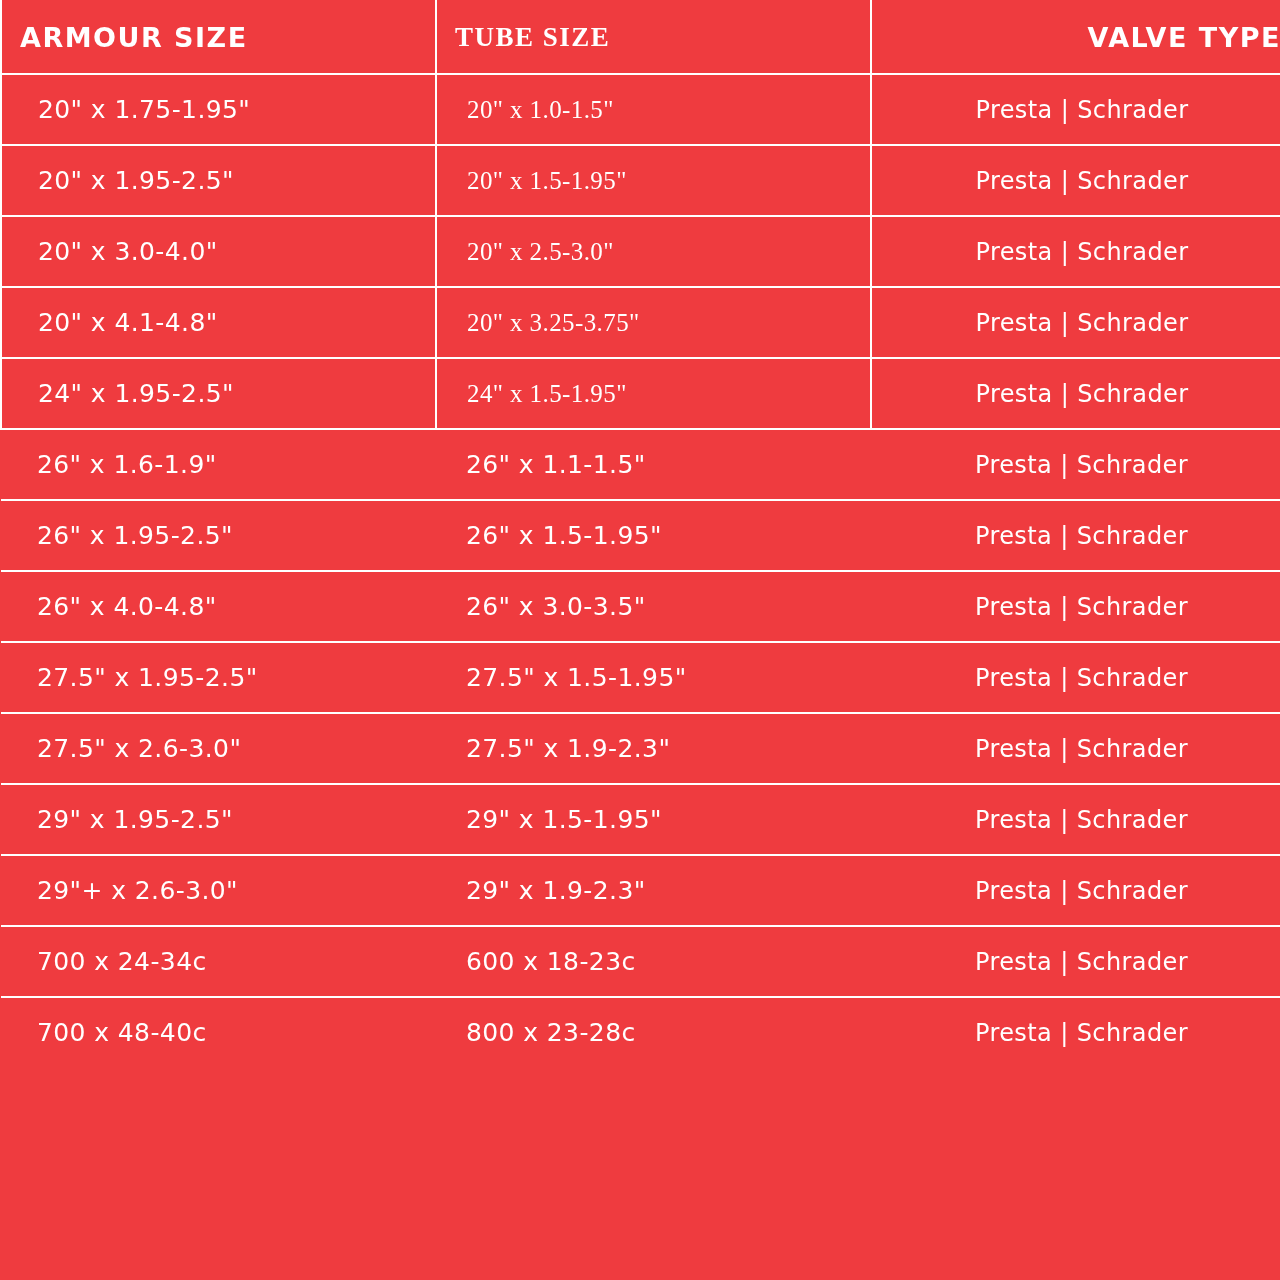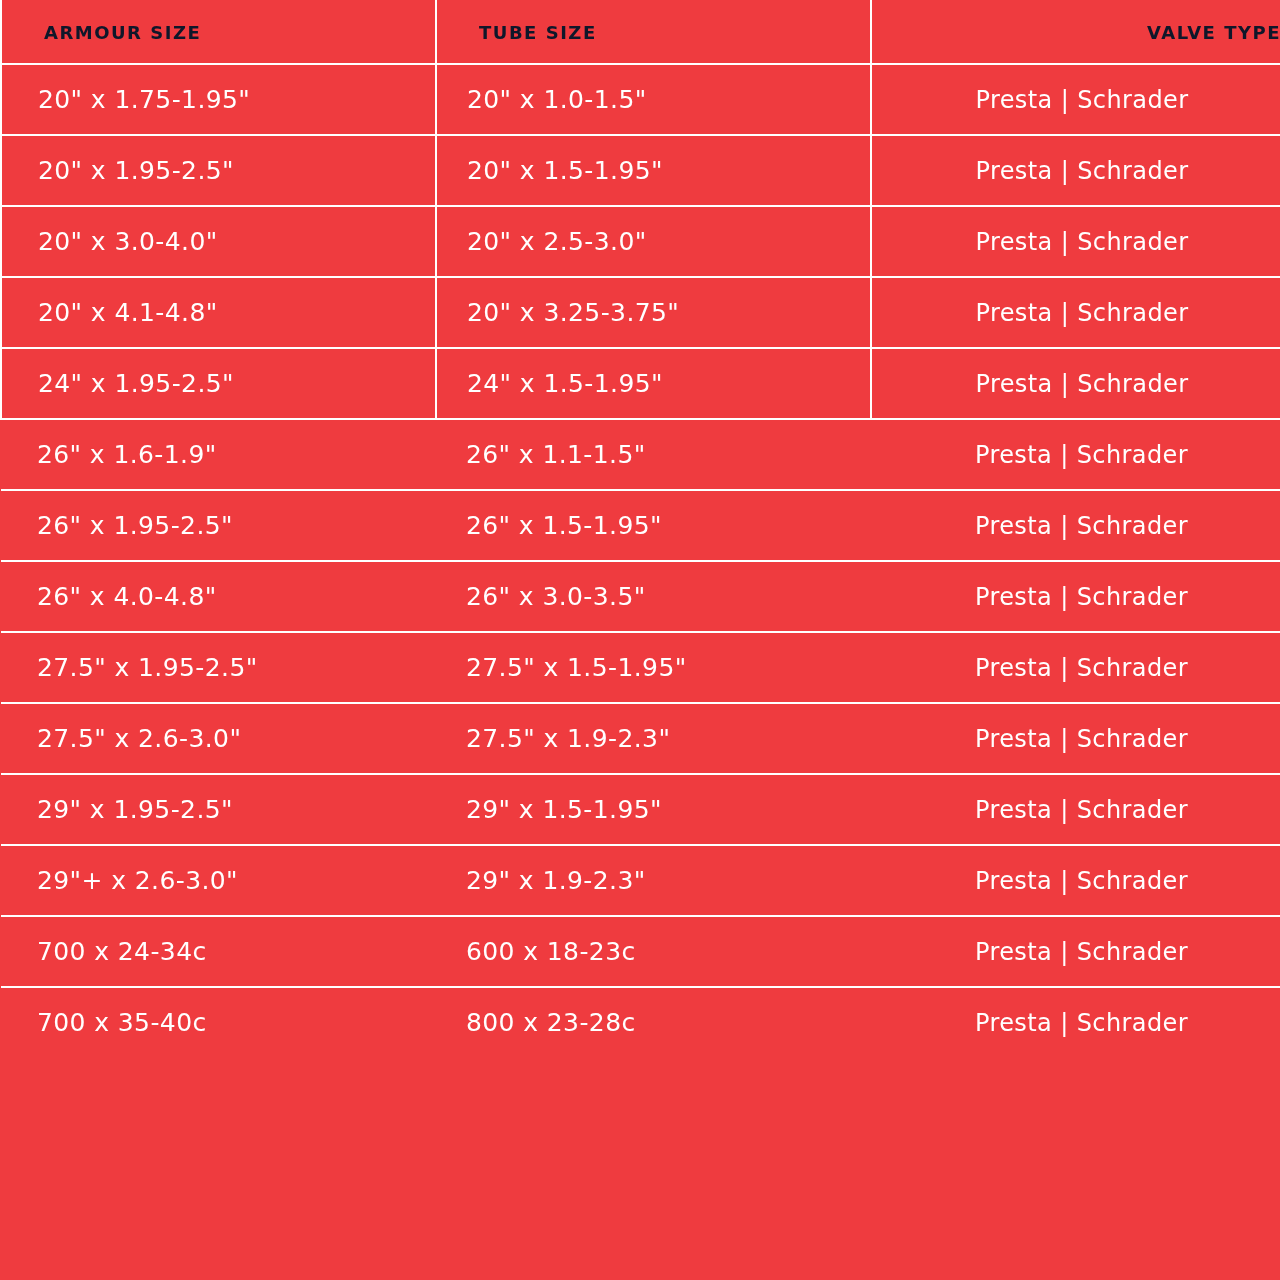--- a/index.html
+++ b/index.html
@@ -24,25 +24,25 @@
     width: 1280px;
     border-collapse: collapse;
     table-layout: fixed;
   }
   table.size-table col.c1 { width: 435px; }
   table.size-table col.c2 { width: 435px; }
   table.size-table col.c3 { width: 410px; }
 
   thead th {
     text-align: left;
-    color: #0f172a;
-    font-size: 18px;
+    color: #ffffff;
+    font-size: 27px;
     font-weight: bold;
     letter-spacing: 1.5px;
-    padding: 22px 0 20px 42px;
+    padding: 22px 0 20px 18px;
     border-bottom: 2px solid #ffffff;
     background: #ef3b3f;
     vertical-align: middle;
     box-sizing: border-box;
   }
   thead th.col-valve {
     text-align: right;
     padding-left: 0;
   }
   tbody td {
@@ -65,20 +65,21 @@
     font-size: 24px;
   }
   
   thead th.col-armour,
   tbody tr.boxed td.col-armour {
     border-right: 2px solid #ffffff;
   }
   thead th.col-tube,
   tbody tr.boxed td.col-tube {
     border-right: 2px solid #ffffff;
+    font-family: Liberation Serif, serif;
   }
   thead th.col-armour,
   tbody tr.boxed td.col-armour {
     border-left: 2px solid #ffffff;
   }
   tbody tr.boxed td.col-valve {
     border-right: 0;
   }
   thead th.col-valve {
     border-right: 0;
@@ -164,19 +165,19 @@
         <td class="col-armour">29"+ x 2.6-3.0"</td>
         <td class="col-tube">29" x 1.9-2.3"</td>
         <td class="col-valve">Presta | Schrader</td>
       </tr>
       <tr>
         <td class="col-armour">700 x 24-34c</td>
         <td class="col-tube">600 x 18-23c</td>
         <td class="col-valve">Presta | Schrader</td>
       </tr>
       <tr>
-        <td class="col-armour">700 x 35-40c</td>
+        <td class="col-armour">700 x 48-40c</td>
         <td class="col-tube">800 x 23-28c</td>
         <td class="col-valve">Presta | Schrader</td>
       </tr>
     </tbody>
   </table>
 </div>
 
 </body></html>

